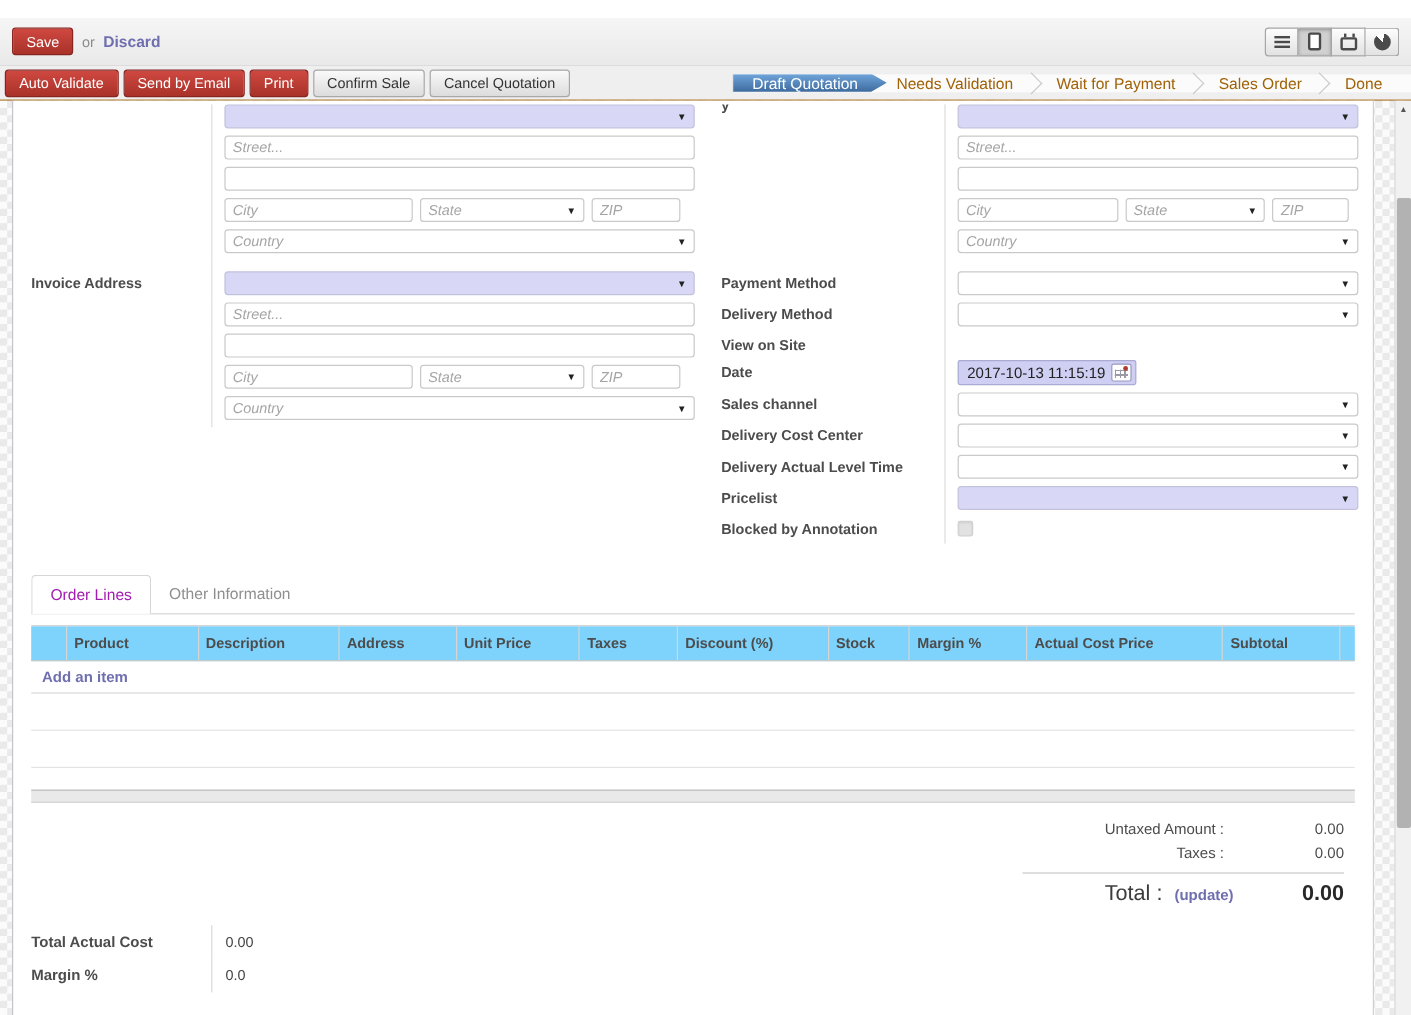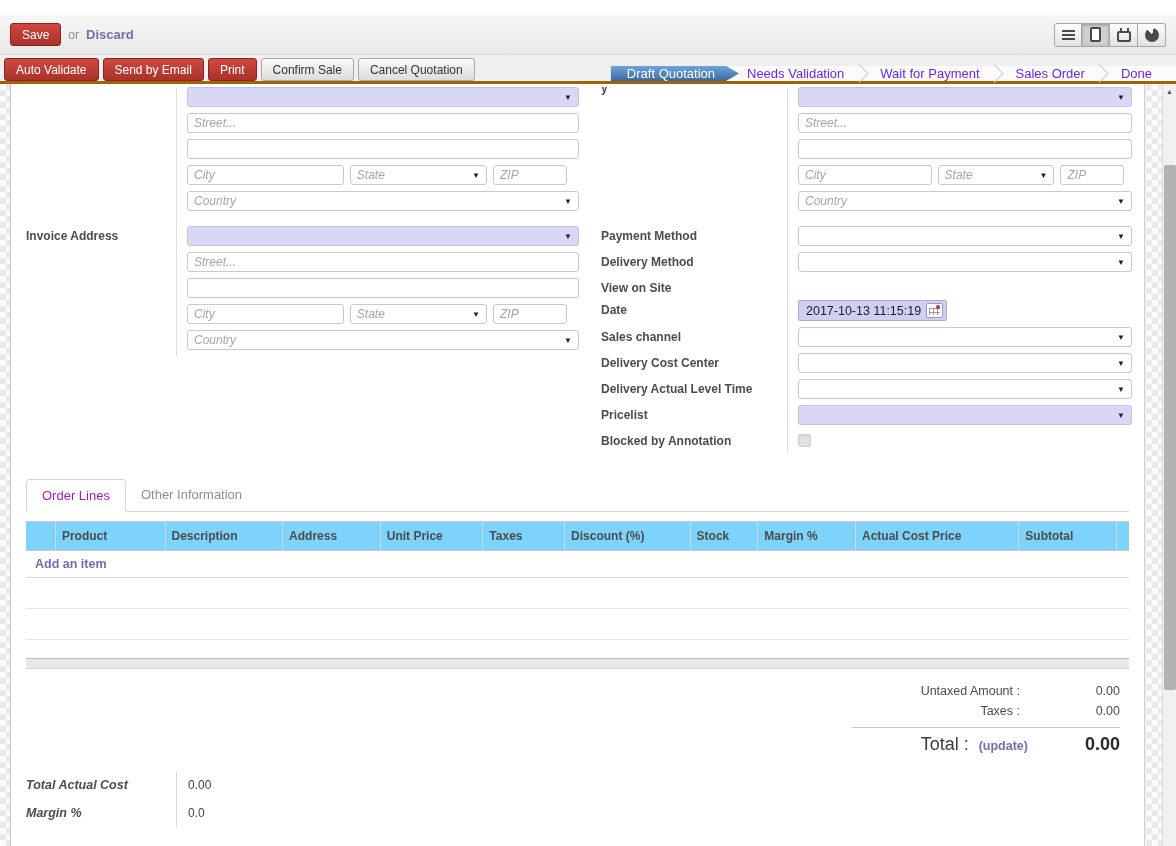--- a/index.html
+++ b/index.html
@@ -26,25 +26,25 @@
   .sw-btn.active { background:#d0d0d0; box-shadow:inset 0 1px 3px rgba(0,0,0,.3); }
   .i-list { width:13px; height:10px; border-top:2px solid #4a4a4a; border-bottom:2px solid #4a4a4a; position:relative; }
   .i-list::after { content:""; position:absolute; left:0; right:0; top:2px; height:2px; background:#4a4a4a; }
   .i-form { width:11px; height:15px; border:2px solid #4a4a4a; border-radius:2px; background:#fff; }
   .i-cal { width:14px; height:11px; border:2px solid #4a4a4a; border-radius:2px; position:relative; margin-top:3px; }
   .i-cal::before { content:""; position:absolute; top:-5px; left:1px; width:2px; height:3px;
                    background:#4a4a4a; box-shadow:7px 0 0 #4a4a4a; }
   .i-pie { width:14px; height:14px; border-radius:50%;
            background:conic-gradient(from 15deg, #4a4a4a 0 300deg, #ffffff 300deg 360deg); }
 
-  .statusrow { height:29px; background:#efefef; border-bottom:3px solid #a16207; display:flex; align-items:flex-end; }
+  .statusrow { height:29px; background:#efefef; border-bottom:1px solid #a16207; display:flex; align-items:center; }
   .action-btns { display:flex; align-items:center; gap:4px; padding-left:4px; }
   .statusbar { margin-left:auto; display:flex; align-items:stretch; background:#fbfbfb;
                border-left:1px solid #e4e4e4; padding-right:16px; }
-  .step { display:flex; align-items:center; font-size:13px; color:#6d28d9; padding:0 8px; }
+  .step { display:flex; align-items:center; font-size:13px; color:#a16207; padding:0 8px; }
   .step.active { background:linear-gradient(#6fa4da,#3c699c); color:#fff; padding:0 24px 0 16px;
                  clip-path:polygon(0 0, calc(100% - 13px) 0, 100% 50%, calc(100% - 13px) 100%, 0 100%); }
   .chev { width:20px; display:flex; align-items:center; justify-content:center; }
   .chev i { display:block; width:13px; height:13px; border-top:1px solid #cccccc;
             border-right:1px solid #cccccc; transform:rotate(45deg); margin-right:6px; }
 
   
   .content { position:relative; height:762px; background-color:#fbfbfb;
     background-image:
       linear-gradient(45deg,#e9e9e9 25%,transparent 25%,transparent 75%,#e9e9e9 75%),
@@ -123,21 +123,21 @@
   .tval { width:100px; text-align:right; }
   .tsep { border-top:1px solid #c9c9c9; margin:6px 0 4px 0; }
   .total-final { display:flex; justify-content:flex-end; align-items:baseline; padding-top:2px; }
   .big-label { font-size:18px; color:#3c3c3c; }
   .update { font-size:12.5px; font-weight:bold; color:#6f6fb0; margin-left:10px; cursor:pointer; }
   .big-val { font-size:18px; font-weight:bold; color:#282828; width:92px; text-align:right; }
 
   
   .footer-grid { margin:16px 0 0 15px; display:grid; grid-template-columns:151px 300px; }
   .flab { font-weight:bold; font-size:12.5px; color:#4c4c4c; border-right:1px solid #d9d9d9;
-          padding:7px 8px 7px 0;font-style:italic; }
+          padding:7px 8px 7px 0; }
   .fval { padding:7px 0 7px 11px; font-size:12px; color:#444; }
 </style>
 </head>
 <body>
 
 <div class="white-strip"></div>
 
 <div class="actionbar">
   <span class="btn btn-red">Save</span>
   <span class="or-txt">or</span>

